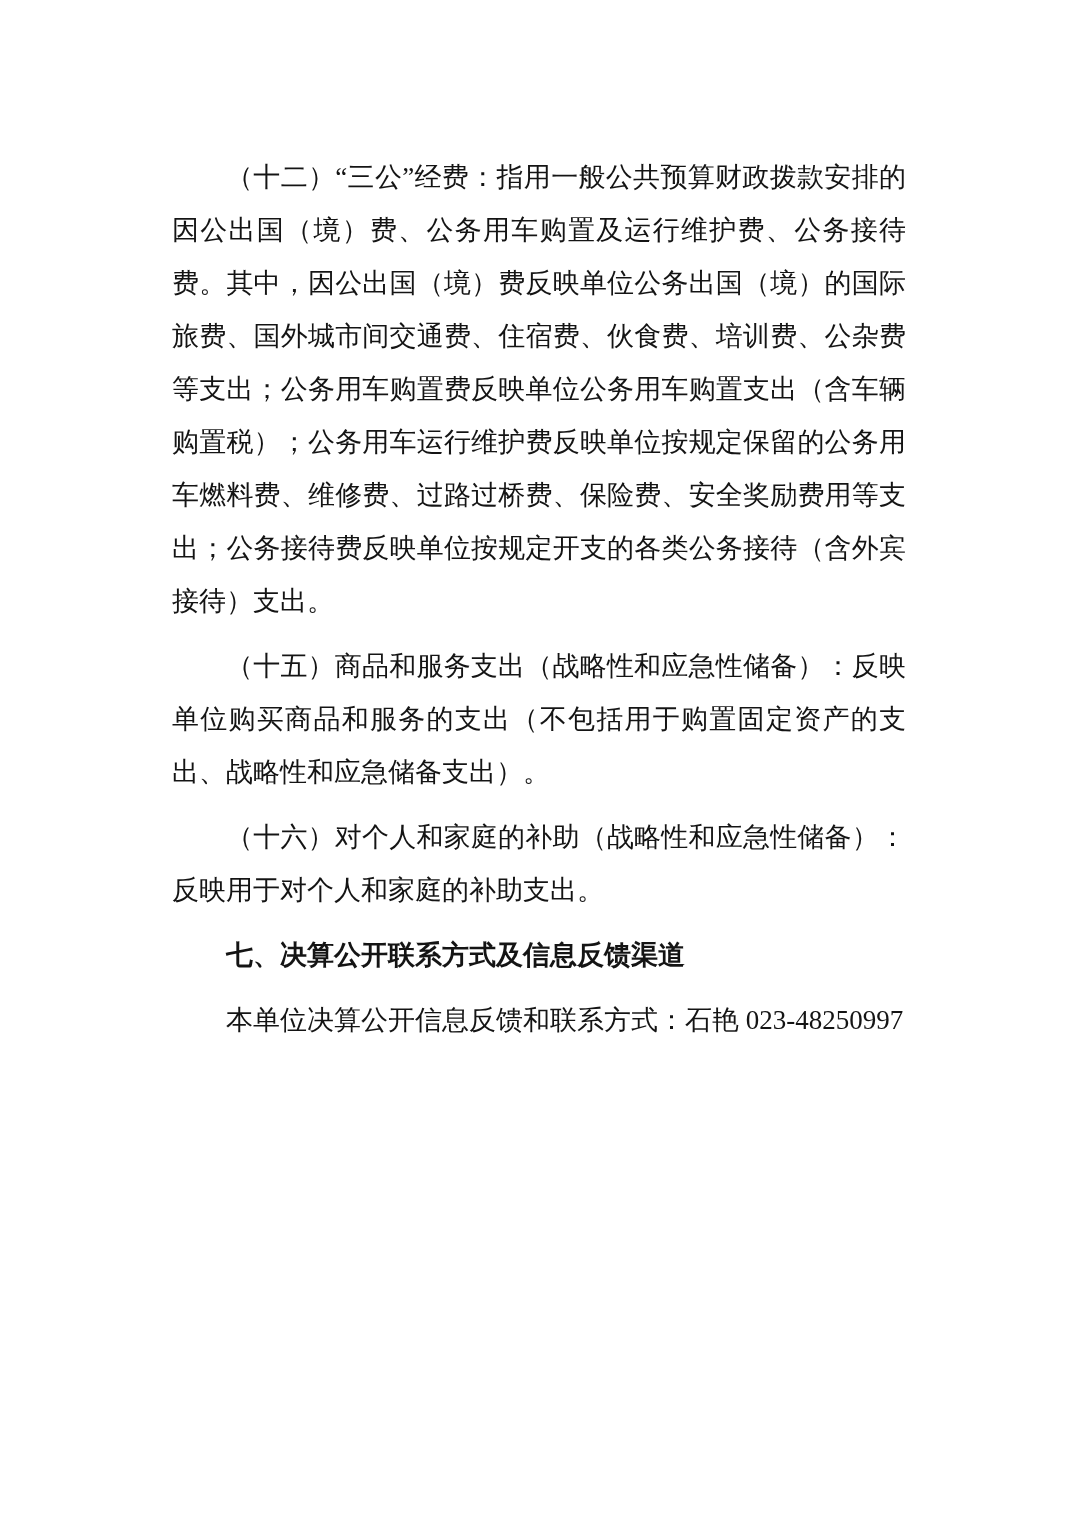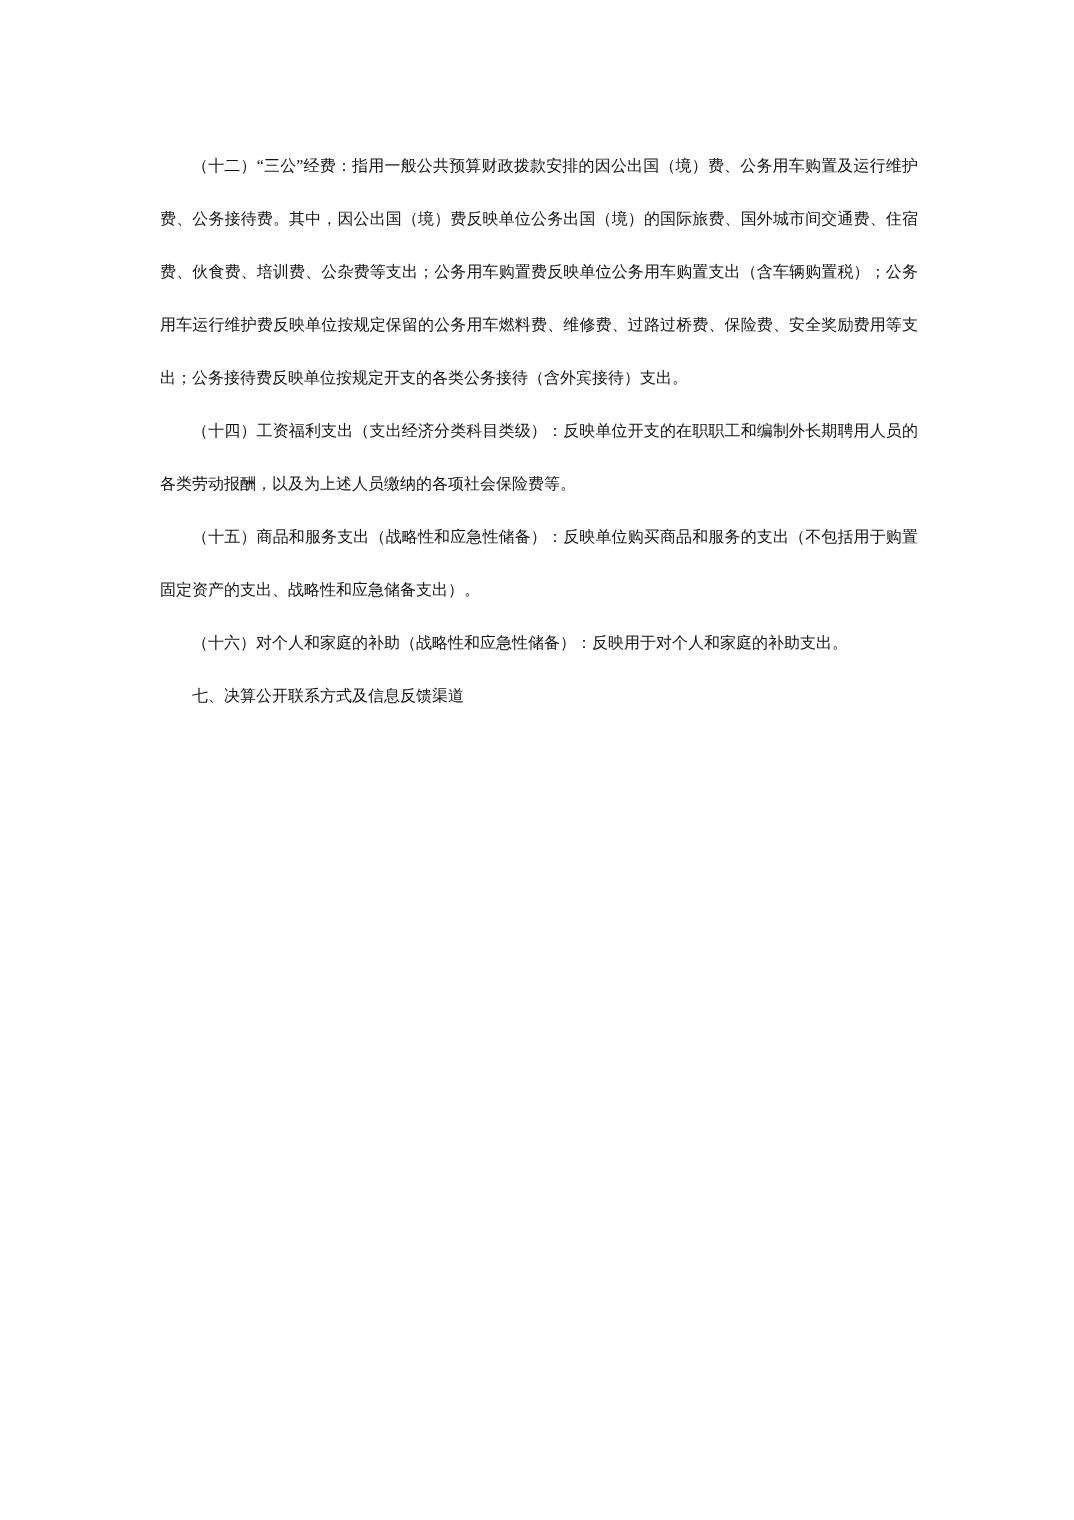--- a/index.html
+++ b/index.html
@@ -11,38 +11,38 @@
     position: relative;
     width: 1074px;
     height: 1520px;
     margin: 0 auto;
     background: #ffffff;
     box-sizing: border-box;
     padding: 139px 156px 0 160px;
     overflow: hidden;
   }
   .doc-body p {
-    margin: 0;
+    margin: 12px;
     padding: 0;
     font-family: "Liberation Serif", "DejaVu Serif", serif;
-    font-size: 16px;
+    font-size: 27px;
     line-height: 53px;
     color: #141414;
     text-align: justify;
     text-indent: 2em;
     word-break: break-all;
   }
   .doc-body p.heading {
-    font-weight: normal;
+    font-weight: bold;
   }
 </style>
 </head>
 <body>
 
 <div class="page">
   <div class="doc-body">
     <p>（十二）“三公”经费：指用一般公共预算财政拨款安排的因公出国（境）费、公务用车购置及运行维护费、公务接待费。其中，因公出国（境）费反映单位公务出国（境）的国际旅费、国外城市间交通费、住宿费、伙食费、培训费、公杂费等支出；公务用车购置费反映单位公务用车购置支出（含车辆购置税）；公务用车运行维护费反映单位按规定保留的公务用车燃料费、维修费、过路过桥费、保险费、安全奖励费用等支出；公务接待费反映单位按规定开支的各类公务接待（含外宾接待）支出。</p>
-    <p>（十四）工资福利支出（支出经济分类科目类级）：反映单位开支的在职职工和编制外长期聘用人员的各类劳动报酬，以及为上述人员缴纳的各项社会保险费等。</p>
     <p>（十五）商品和服务支出（战略性和应急性储备）：反映单位购买商品和服务的支出（不包括用于购置固定资产的支出、战略性和应急储备支出）。</p>
     <p>（十六）对个人和家庭的补助（战略性和应急性储备）：反映用于对个人和家庭的补助支出。</p>
     <p class="heading">七、决算公开联系方式及信息反馈渠道</p>
+    <p>本单位决算公开信息反馈和联系方式：石艳 023-48250997</p>
   </div>
 </div>
 
 </body></html>

